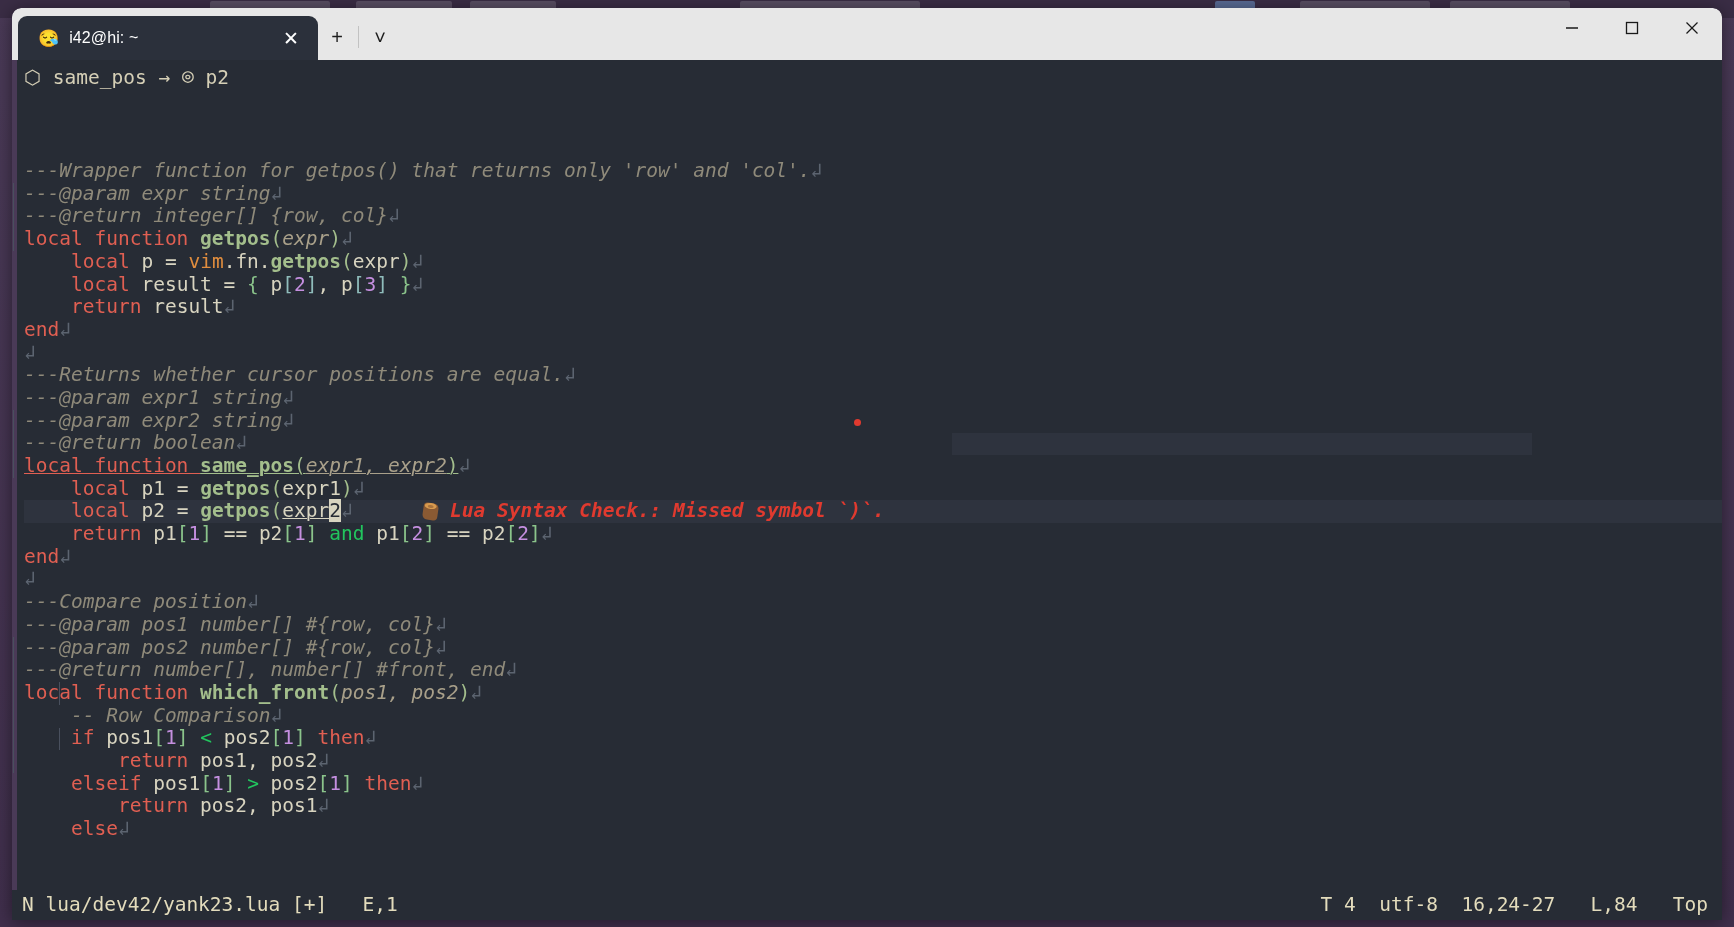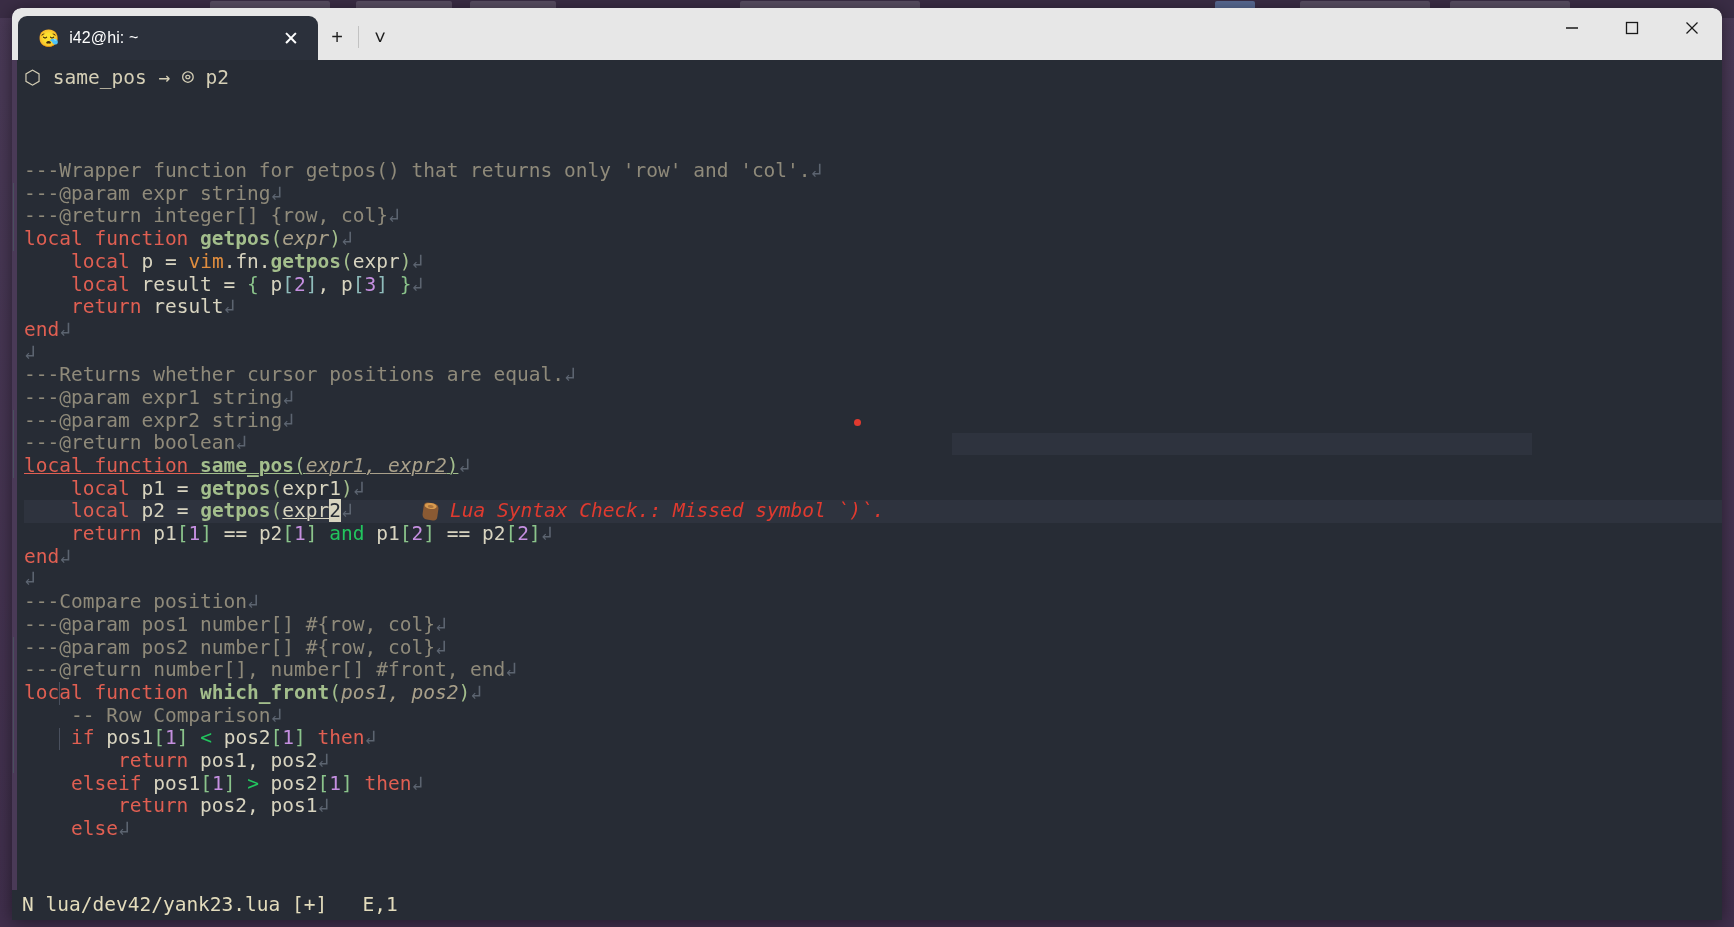--- a/index.html
+++ b/index.html
@@ -195,21 +195,21 @@
   .guide {
     position: absolute;
     width: 1px;
     background: #49505e;
   }
 
   
   .kw      { color: #e05f52; }
   .fn      { color: #a3be8c; font-weight: bold; }
   .param   { color: #a9a08a; font-style: italic; }
-  .cmt     { color: #8f8a7a; }
+  .cmt     { color: #8f8a7a; font-style: italic; }
   .id      { color: #d8d4c0; }
   .mod     { color: #e08d3e; }
   .num     { color: #c58fe0; }
   .brk     { color: #8fbcbb; }
   .brkg    { color: #8bc48b; }
   .brcg    { color: #8bc48b; }
   .op      { color: #d8d4c0; }
   .opand   { color: #22c55e; }
   .eol     { color: #5c6470; }
   .punct   { color: #a3be8c; }
@@ -219,20 +219,21 @@
   
   .cursor {
     background: #d8d4c0;
     color: #272c35;
   }
 
   
   .diag {
     color: #e03a2f;
     font-style: italic;
+    font-weight: bold;
   }
   .log-ico {
     display:inline-block;
     width:15px; height:17px;
     background:#8a5a33;
     border-radius: 4px 5px 4px 5px;
     position:relative;
     transform: rotate(8deg);
     vertical-align:-3px;
   }
@@ -354,16 +355,27 @@
     <div id="statusline">
       <div id="sl-left">
         <span class="sl-seg">N</span>
         <span class="sl-seg"> </span>
         <span class="sl-seg">lua/dev42/yank23.lua</span>
         <span class="sl-seg"> </span>
         <span class="sl-seg">[+]</span>
         <span class="sl-seg">   </span>
         <span class="sl-seg">E,1</span>
       </div>
+      <div id="sl-right">
+        <span class="sl-seg">T 4</span>
+        <span class="sl-seg">  </span>
+        <span class="sl-seg">utf-8</span>
+        <span class="sl-seg">  </span>
+        <span class="sl-seg">16,24-27</span>
+        <span class="sl-seg">   </span>
+        <span class="sl-seg">L,84</span>
+        <span class="sl-seg">   </span>
+        <span class="sl-seg">Top</span>
+      </div>
     </div>
     <div id="botbar"></div>
   </div>
 </div>
 
 </body></html>

